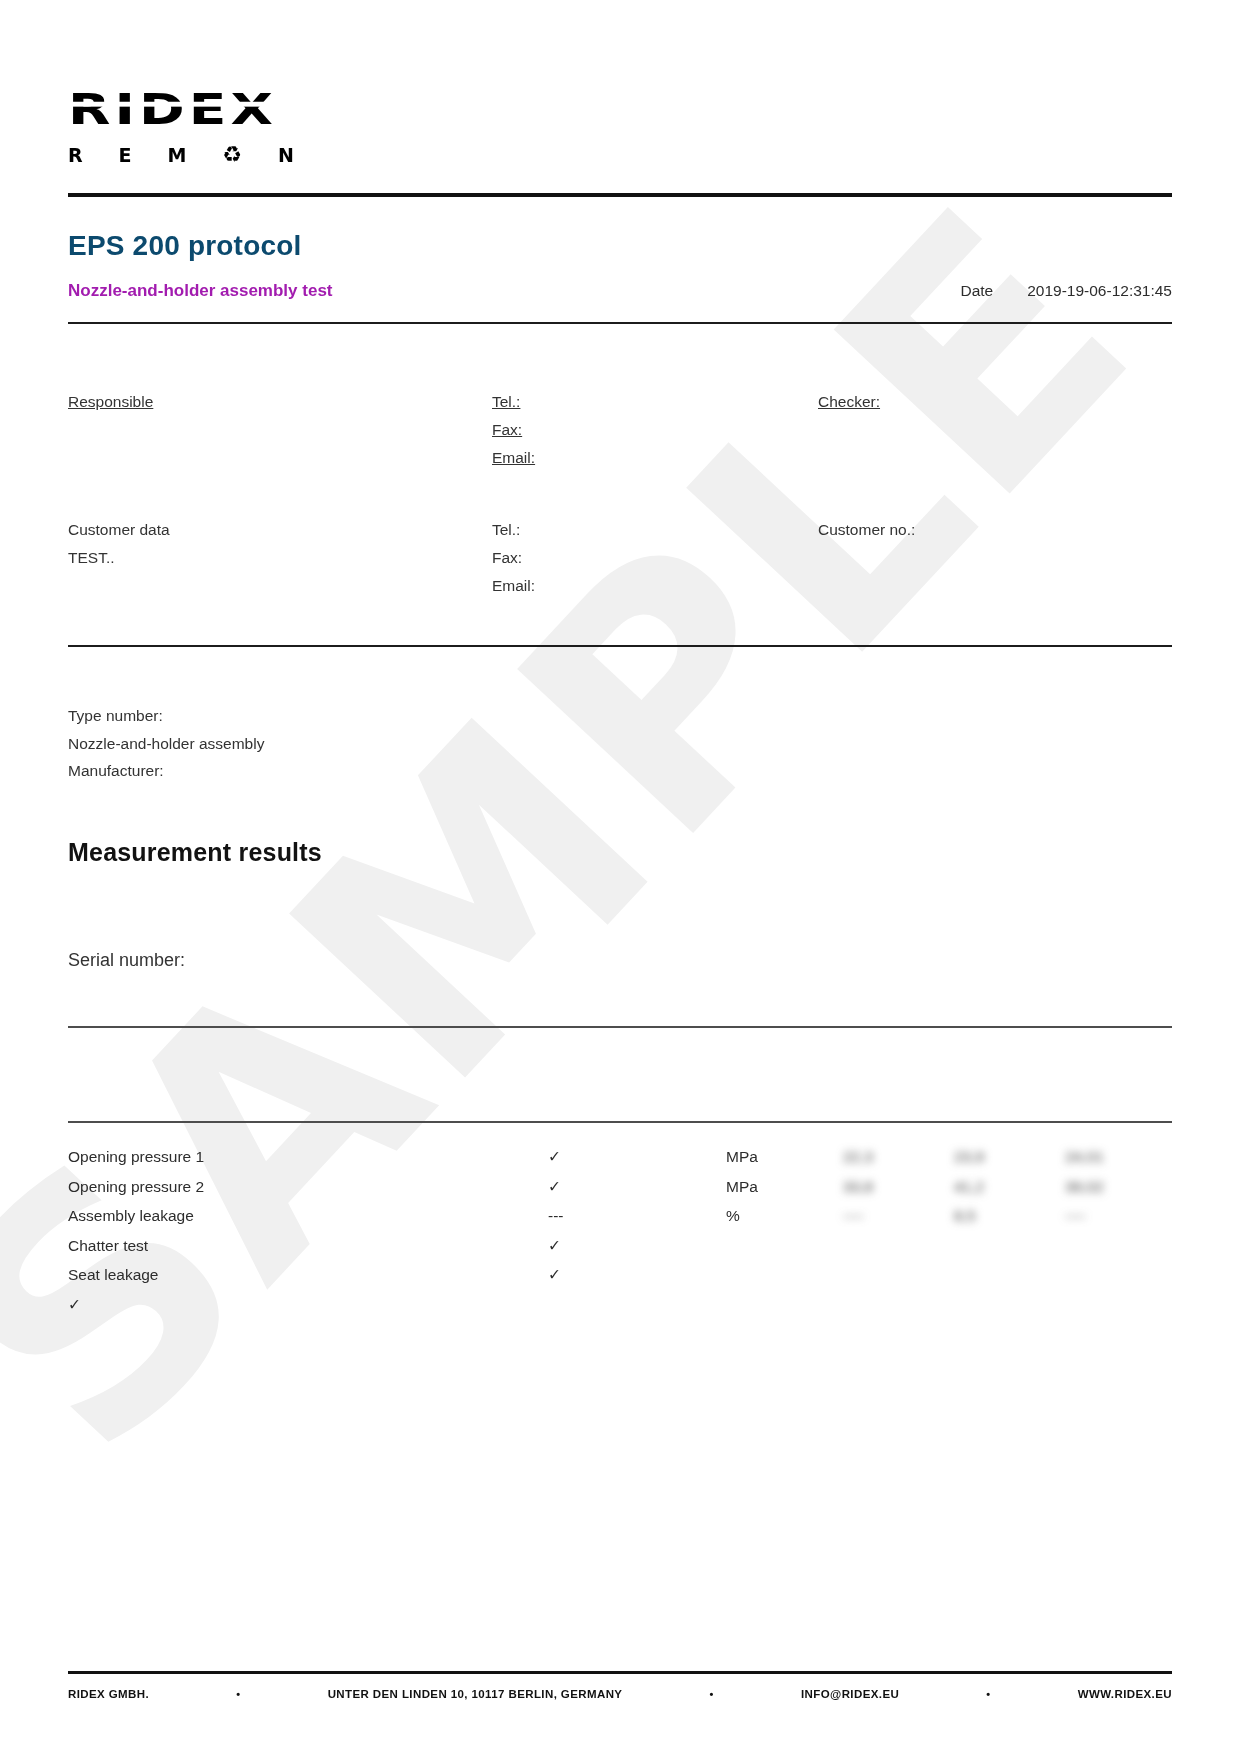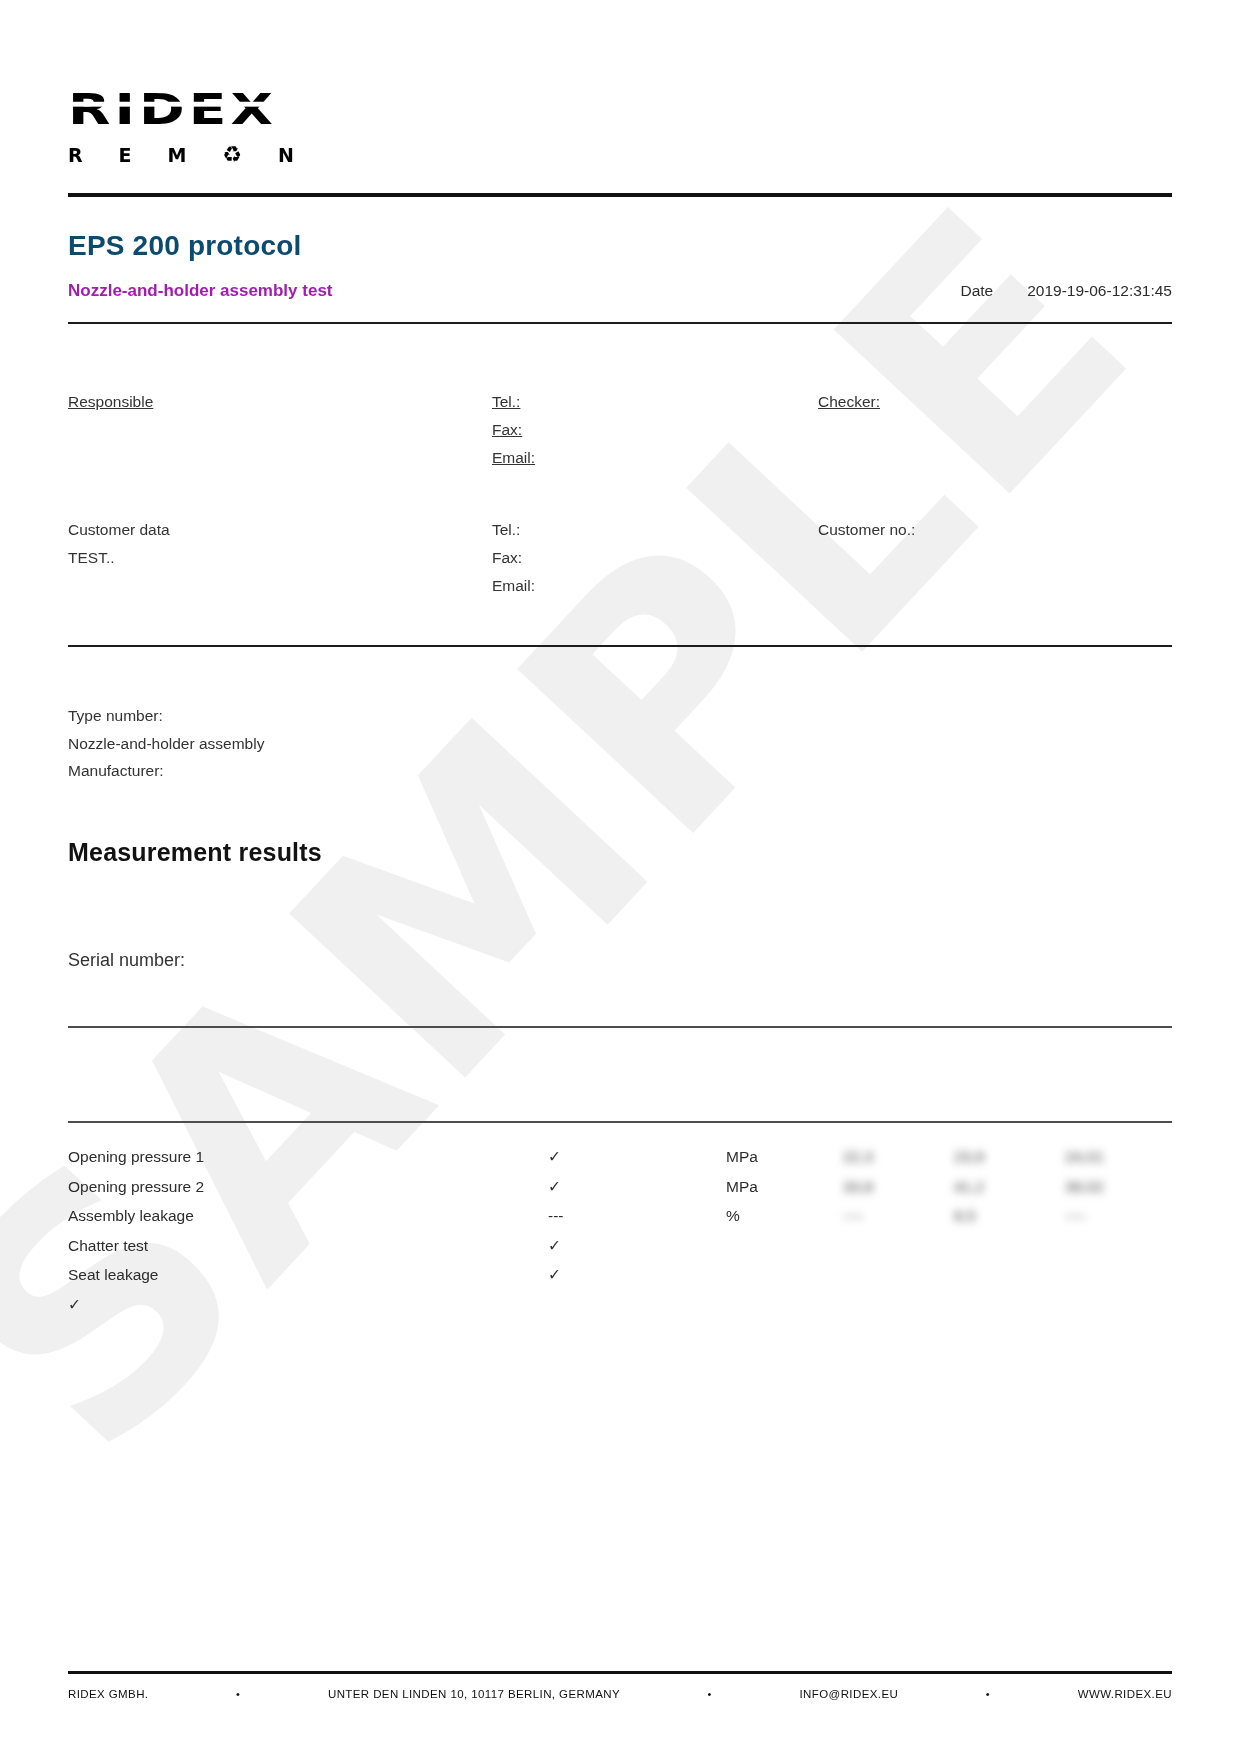--- a/index.html
+++ b/index.html
@@ -71,21 +71,21 @@
   .thead .c-measured { text-align:right; }
   .tbody { top:1142px; font-size:15.5px; color:#2d2d2d; }
   .trow  { line-height:29.6px; }
   .blurred { filter:blur(4px); color:#444; }
   .cell { overflow:visible; white-space:nowrap; }
 
   
   .footer-rule { top:1671px; height:3px; }
   .footer-row {
     top:1688px; display:flex; justify-content:space-between; align-items:baseline;
-    font-size:11.5px; font-weight:400; letter-spacing:0.4px; color:#111;
+    font-size:11.5px; font-weight:700; letter-spacing:0.4px; color:#111;
     font-family:"Liberation Sans",sans-serif; text-transform:uppercase;text-align:right;
   }
   .footer-row .sep { font-size:11px; }
 </style>
 </head>
 <body>
 
 <div class="page">
 
   <div class="watermark">SAMPLE</div>

